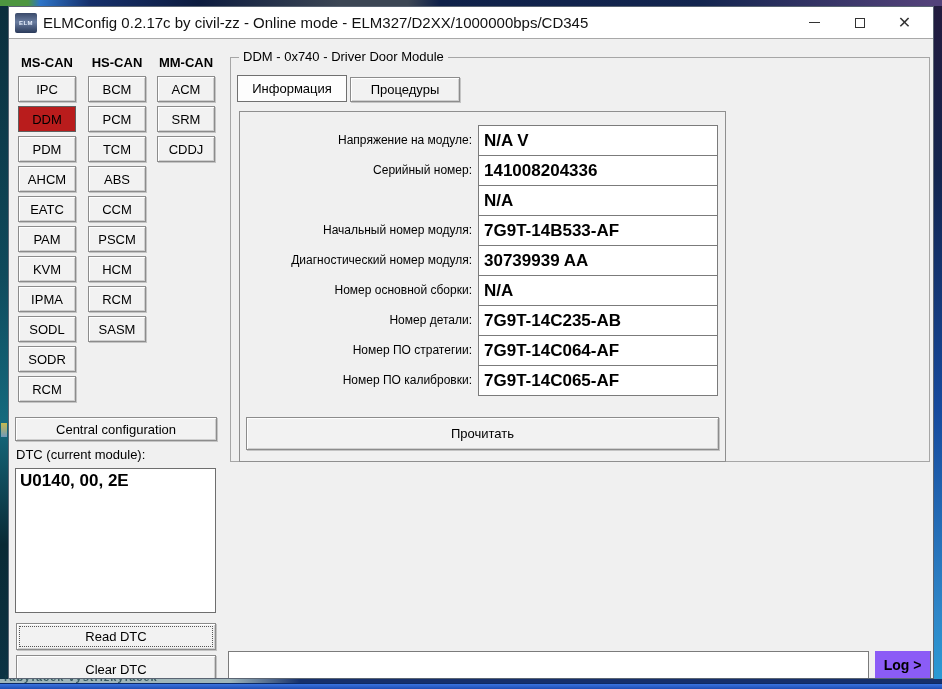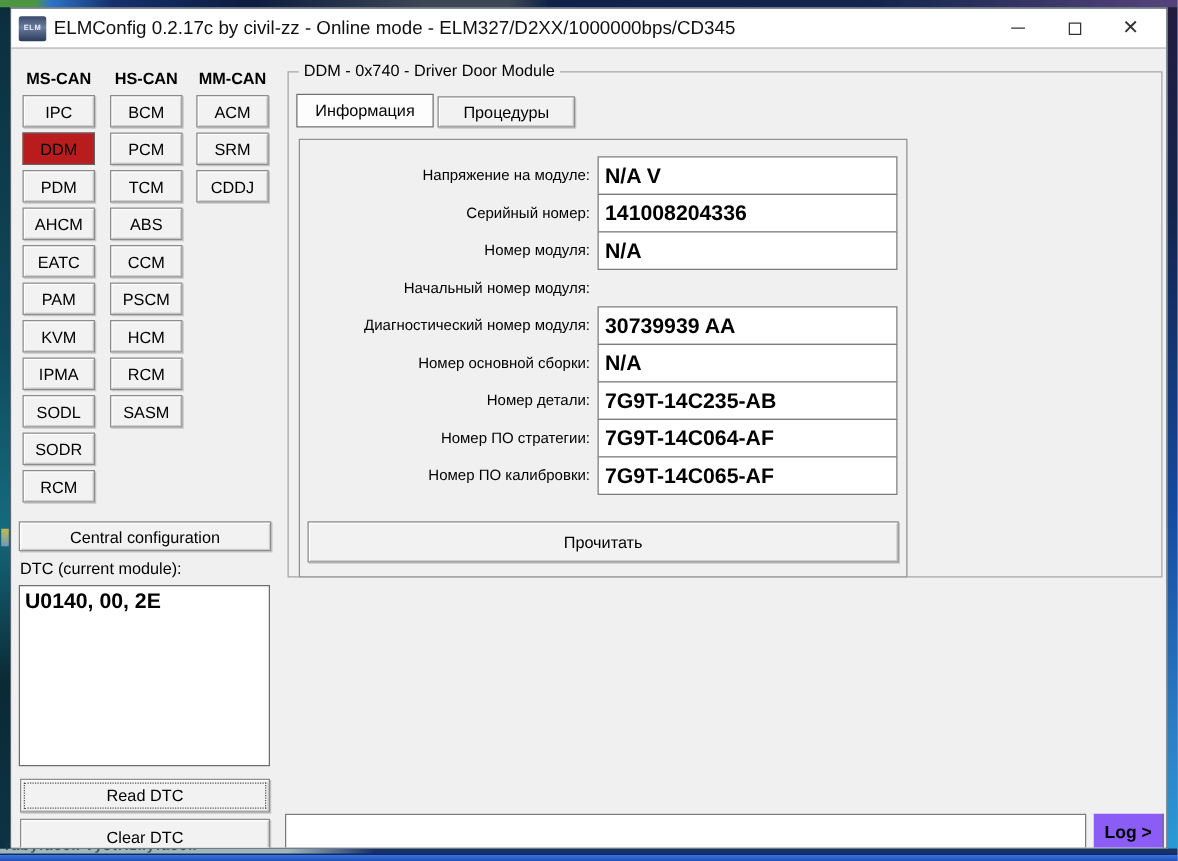--- a/index.html
+++ b/index.html
@@ -227,25 +227,25 @@
       <div class="fields-panel">
         <div class="field-row" style="top:13px">
           <div class="field-label">Напряжение на модуле:</div>
           <div class="field-value">N/A V</div>
         </div>
         <div class="field-row" style="top:43px">
           <div class="field-label">Серийный номер:</div>
           <div class="field-value">141008204336</div>
         </div>
         <div class="field-row" style="top:73px">
-          <div class="field-label">Номер модуля:</div>
           <div class="field-value">N/A</div>
         </div>
         <div class="field-row" style="top:103px">
           <div class="field-label">Начальный номер модуля:</div>
+          <div class="field-value">7G9T-14B533-AF</div>
         </div>
         <div class="field-row" style="top:133px">
           <div class="field-label">Диагностический номер модуля:</div>
           <div class="field-value">30739939 AA</div>
         </div>
         <div class="field-row" style="top:163px">
           <div class="field-label">Номер основной сборки:</div>
           <div class="field-value">N/A</div>
         </div>
         <div class="field-row" style="top:193px">

